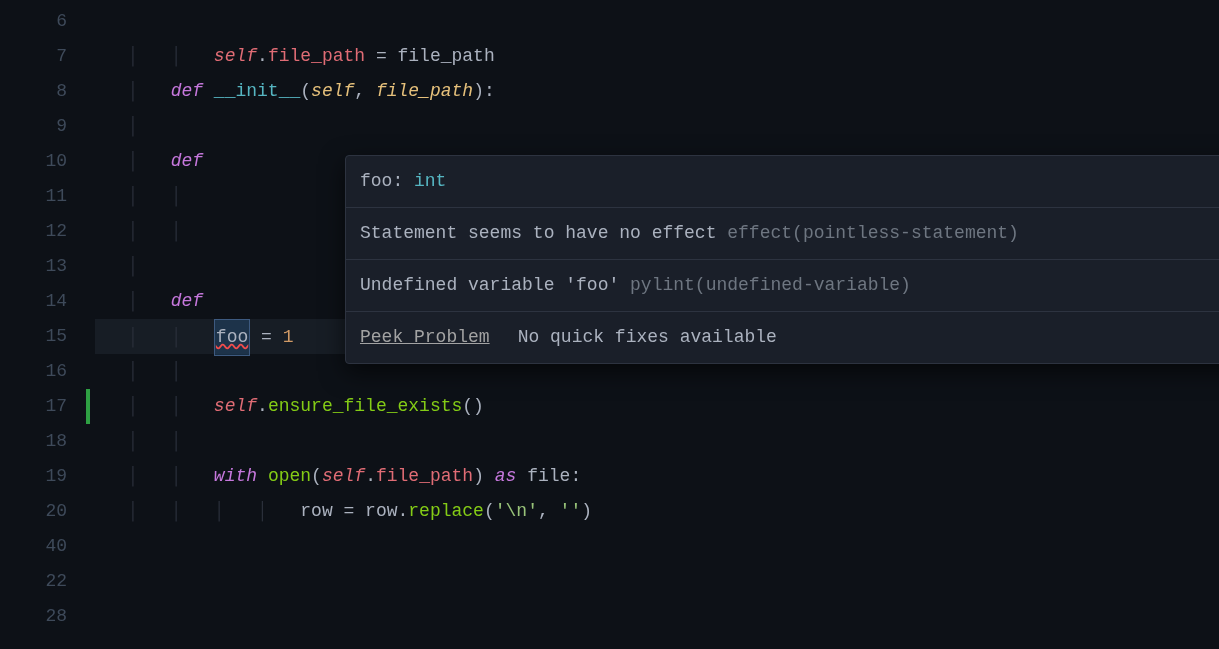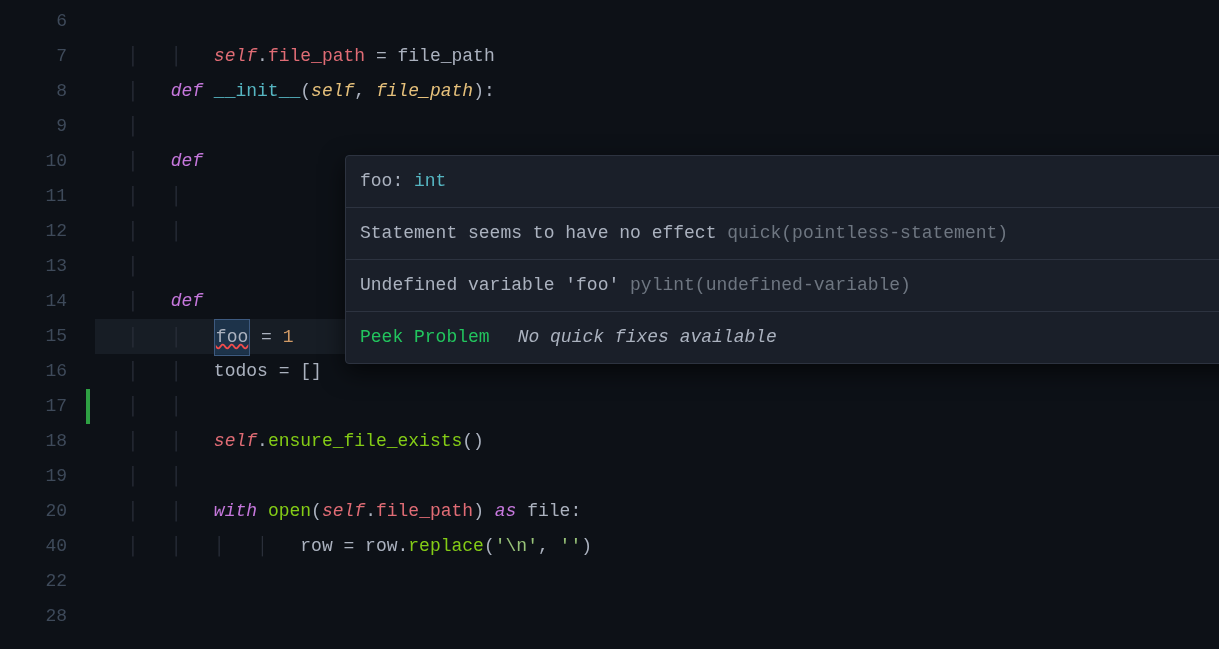--- a/index.html
+++ b/index.html
@@ -81,22 +81,22 @@
     .hover-signature .sig-colon { color: #abb2bf; }
     .hover-signature .sig-type { color: #56b6c2; margin-top: 12px; }
     .hover-diag { color: #abb2bf; }
     .hover-diag .diag-source { color: #6e7681; }
     .hover-actions {
       display: flex;
       gap: 28px;
       align-items: center;
       padding: 8px 14px;
     }
-    .peek-link { color: #22c55e; cursor: pointer; }
-    .quickfix-text { color: #abb2bf; font-style: italic; }
+    .peek-link { color: #a3a3a3; cursor: pointer; text-decoration: underline; }
+    .quickfix-text { color: #abb2bf; }
 
     .foo-box {
       display: inline-block;
       background: rgba(38, 79, 120, 0.45);
       border: 1px solid #3d5a80;
       border-bottom: 2px wavy #f14c4c;
       text-decoration-line: underline;
       text-decoration-style: wavy;
       text-decoration-color: #f14c4c;
       color: #abb2bf;
@@ -145,39 +145,38 @@
     <div class="line">   <span class="indent-guide">│</span>   <span class="indent-guide">│</span></div>
 
     <div class="line">   <span class="indent-guide">│</span>   <span class="indent-guide">│</span></div>
 
     <div class="line">   <span class="indent-guide">│</span></div>
 
     <div class="line">   <span class="indent-guide">│</span>   <span class="tok-keyword">def</span></div>
 
     <div class="line highlighted">   <span class="indent-guide">│</span>   <span class="indent-guide">│</span>   <span class="foo-box">foo</span><span class="tok-op"> = </span><span class="tok-number">1</span></div>
 
-    <div class="line">   <span class="indent-guide">│</span>   <span class="indent-guide">│</span>   <span class="tok-white">todos</span><span class="tok-op"> = </span><span class="tok-white">[]</span></div>
 
     <div class="line">   <span class="indent-guide">│</span>   <span class="indent-guide">│</span></div>
 
     <div class="line">   <span class="indent-guide">│</span>   <span class="indent-guide">│</span>   <span class="tok-self">self</span><span class="tok-op">.</span><span class="tok-func">ensure_file_exists</span><span class="tok-op">()</span></div>
 
     <div class="line">   <span class="indent-guide">│</span>   <span class="indent-guide">│</span></div>
 
     <div class="line">   <span class="indent-guide">│</span>   <span class="indent-guide">│</span>   <span class="tok-keyword">with</span> <span class="tok-func">open</span><span class="tok-op">(</span><span class="tok-self">self</span><span class="tok-op">.</span><span class="tok-property">file_path</span><span class="tok-op">)</span><span class="tok-keyword"> as </span><span class="tok-white">file</span><span class="tok-op">:</span></div>
 
 
     <div class="line">   <span class="indent-guide">│</span>   <span class="indent-guide">│</span>   <span class="indent-guide">│</span>   <span class="indent-guide">│</span>   <span class="tok-white">row</span><span class="tok-op"> = </span><span class="tok-white">row</span><span class="tok-op">.</span><span class="tok-func">replace</span><span class="tok-op">(</span><span class="tok-string">'\n'</span><span class="tok-op">, </span><span class="tok-string">''</span><span class="tok-op">)</span></div>
 
     <div class="hover-popup">
       <div class="hover-section hover-signature">
         <span class="sig-name">foo</span><span class="sig-colon">: </span><span class="sig-type">int</span>
       </div>
       <div class="hover-section hover-diag">
-        <span>Statement seems to have no effect </span><span class="diag-source">quick(pointless-statement)</span>
+        <span>Statement seems to have no effect </span><span class="diag-source">effect(pointless-statement)</span>
       </div>
       <div class="hover-section hover-diag">
         <span>Undefined variable 'foo' </span><span class="diag-source">pylint(undefined-variable)</span>
       </div>
       <div class="hover-actions">
         <span class="peek-link">Peek Problem</span>
         <span class="quickfix-text">No quick fixes available</span>
       </div>
     </div>
 

